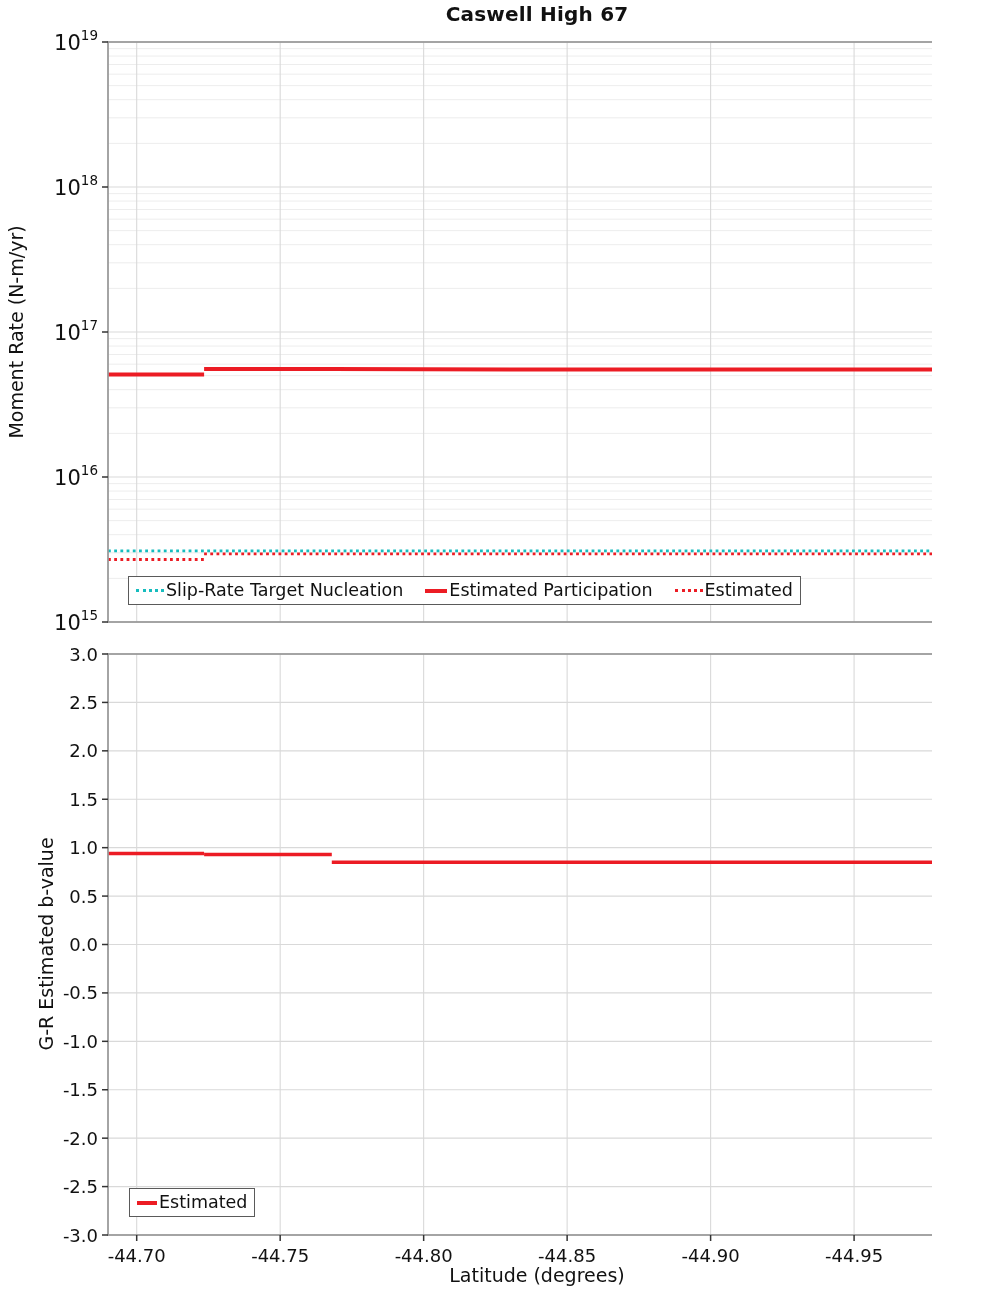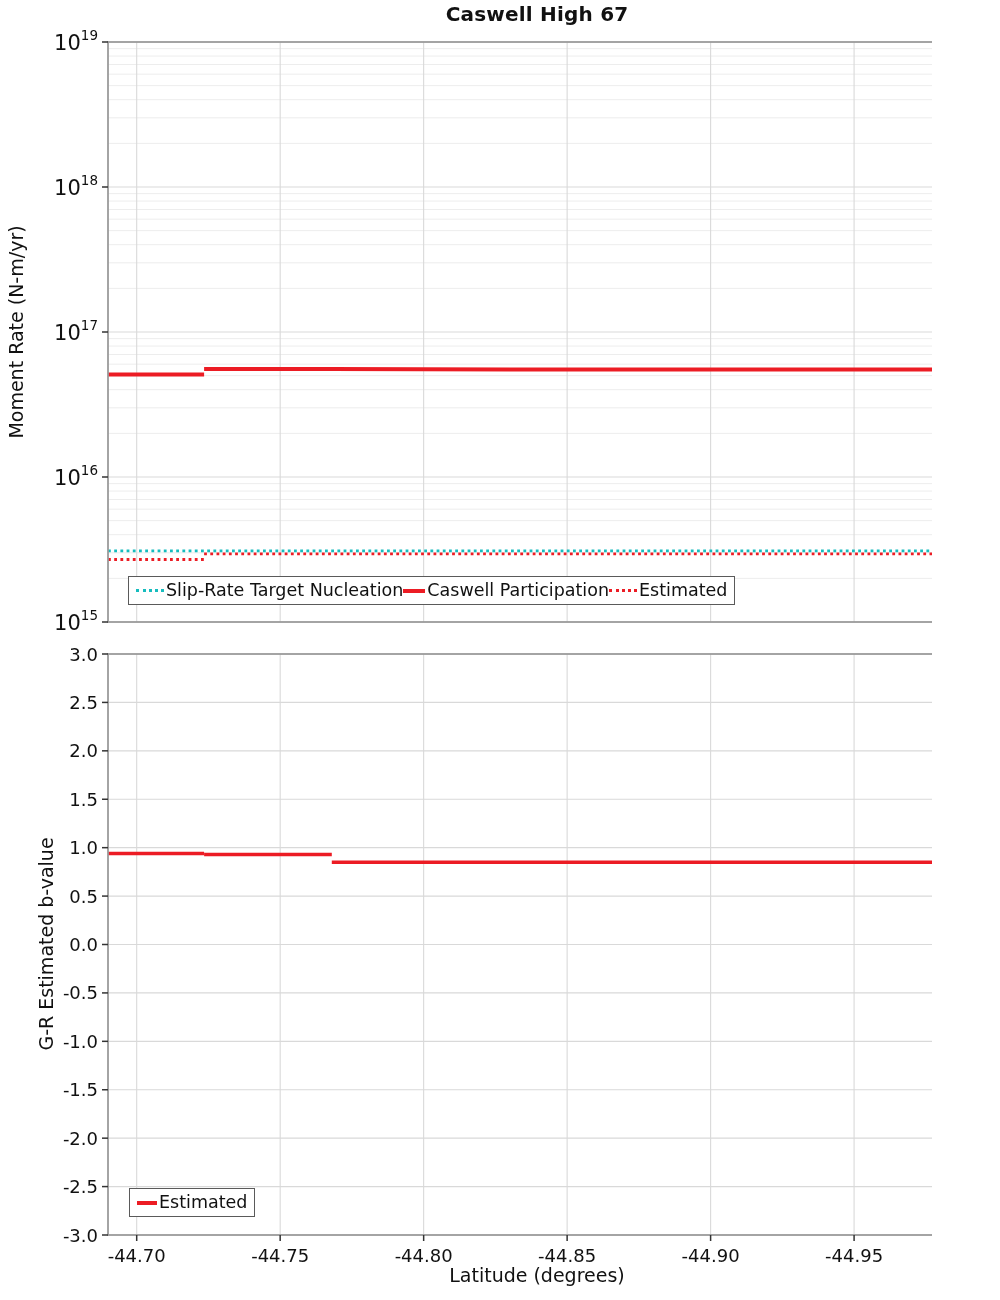--- a/index.html
+++ b/index.html
@@ -4,21 +4,21 @@
 <style>
   html,body{margin:0;padding:0;background:#ffffff;}
   .page{position:relative;width:932px;height:1300px;background:#fff;
         font-family:"DejaVu Sans","Liberation Sans",sans-serif;color:#111;overflow:hidden;}
   .chart-title{position:absolute;left:108px;top:2px;width:858px;text-align:center;
                font-size:20px;font-weight:bold;letter-spacing:.2px;}
   .axis-label{position:absolute;font-size:19px;white-space:nowrap;}
   .ylabel{transform:translate(-50%,-50%) rotate(-90deg);}
   .xlabel{left:108px;top:1264px;width:858px;text-align:center;}
   svg{position:absolute;left:0;top:0;}
-  .legend{position:absolute;display:inline-flex;align-items:center;gap:0;
+  .legend{position:absolute;display:inline-flex;align-items:center;gap:22px;
           background:#fff;border:1.6px solid #5a5a5a;padding:3px 7px;
           font-size:17.5px;line-height:1.2;white-space:nowrap;}
   .legend-item{display:inline-flex;align-items:center;gap:2px;}
   .swatch{display:inline-block;width:28px;height:0;}
   .legend-top{left:128px;top:576px;}
   .legend-bottom{left:129px;top:1188px;}
 </style>
 </head>
 <body>
 
@@ -171,21 +171,21 @@
 
   <div class="axis-label xlabel">Latitude (degrees)</div>
 
   <div class="legend legend-top">
     <span class="legend-item">
       <span class="swatch" style="border-top: 3px dotted rgb(22, 188, 190);"></span>
       <span>Slip-Rate Target Nucleation</span>
     </span>
     <span class="legend-item">
       <span class="swatch" style="width: 22px; border-top: 4px solid rgb(236, 28, 36);"></span>
-      <span>Caswell Participation</span>
+      <span>Estimated Participation</span>
     </span>
     <span class="legend-item">
       <span class="swatch" style="border-top: 3px dotted rgb(236, 28, 36);"></span>
       <span>Estimated</span>
     </span>
   </div>
 
   <div class="legend legend-bottom">
     <span class="legend-item">
       <span class="swatch" style="width: 20px; border-top: 4px solid rgb(236, 28, 36);"></span>

